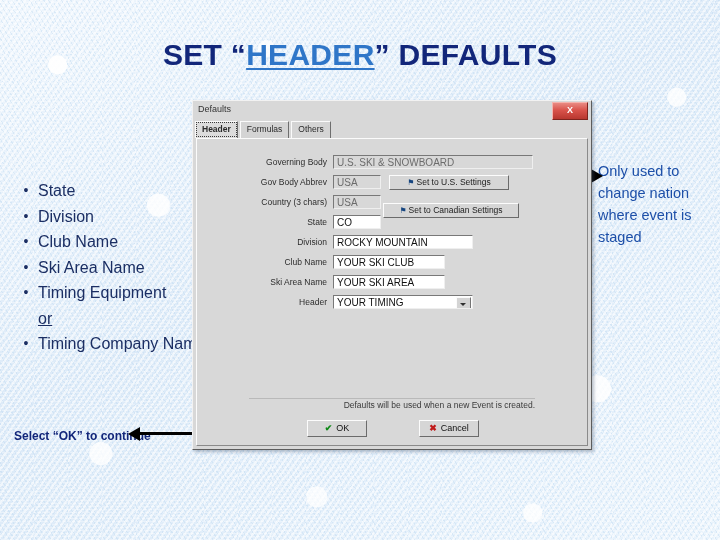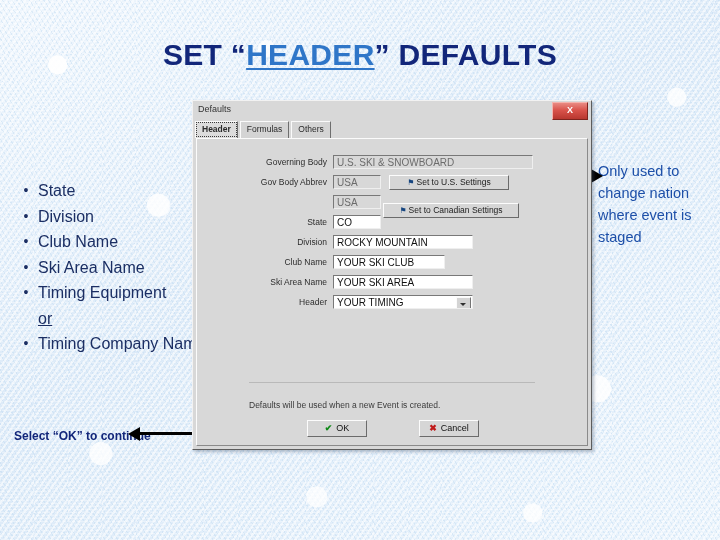--- a/index.html
+++ b/index.html
@@ -278,25 +278,25 @@
     margin-right: 2px;
     color: #16457f;
     font-size: 8px;
   }
 
   
   #dialog-note {
     position: absolute;
     left: 52px; bottom: 32px;
     right: 52px; height: 13px;
-    text-align: left;
+    text-align: right;
     font-size: 8.5px;
     color: #3a3a3a;
     border-top: 1px solid #b9b9b9;
-    padding-top: 17px;
+    padding-top: 1px;
   }
   
   .commit-button {
     position: absolute;
     bottom: 8px;
     width: 60px; height: 17px;
     background: #d6d6d6;
     border-top: 1px solid #fcfcfc;
     border-left: 1px solid #fcfcfc;
     border-right: 1px solid #6b6b6b;
@@ -376,41 +376,44 @@
     <div class="form-row" style="top:16px; left:0; width:130px;">
       <div class="field-label">Governing Body</div>
     </div>
     <div class="field-input disabled" style="top:16px; left:136px; width:200px;">U.S. SKI &amp; SNOWBOARD</div>
 
     <div class="form-row" style="top:36px; left:0; width:130px;">
       <div class="field-label">Gov Body Abbrev</div>
     </div>
     <div class="field-input disabled" style="top:36px; left:136px; width:48px;">USA</div>
 
+    <div class="form-row" style="top:56px; left:0; width:130px;">
+      <div class="field-label">Country (3 chars)</div>
+    </div>
     <div class="field-input disabled" style="top:56px; left:136px; width:48px;">USA</div>
 
     <div class="form-row" style="top:76px; left:0; width:130px;">
       <div class="field-label">State</div>
     </div>
     <div class="field-input" style="top:76px; left:136px; width:48px;">CO</div>
 
     <div class="form-row" style="top:96px; left:0; width:130px;">
       <div class="field-label">Division</div>
     </div>
     <div class="field-input" style="top:96px; left:136px; width:140px;">ROCKY MOUNTAIN</div>
 
     <div class="form-row" style="top:116px; left:0; width:130px;">
       <div class="field-label">Club Name</div>
     </div>
     <div class="field-input" style="top:116px; left:136px; width:112px;">YOUR SKI CLUB</div>
 
     <div class="form-row" style="top:136px; left:0; width:130px;">
       <div class="field-label">Ski Area Name</div>
     </div>
-    <div class="field-input" style="top:136px; left:136px; width:140px;">YOUR SKI AREA</div>
+    <div class="field-input" style="top:136px; left:136px; width:112px;">YOUR SKI AREA</div>
 
     <div class="form-row" style="top:156px; left:0; width:130px;">
       <div class="field-label">Header</div>
     </div>
     <div class="field-input" style="top:156px; left:136px; width:140px;">
       <span>YOUR TIMING</span>
       <span class="combo-arrow"></span>
     </div>
 
     <div class="side-button" style="top:36px; left:192px; width:120px;">

